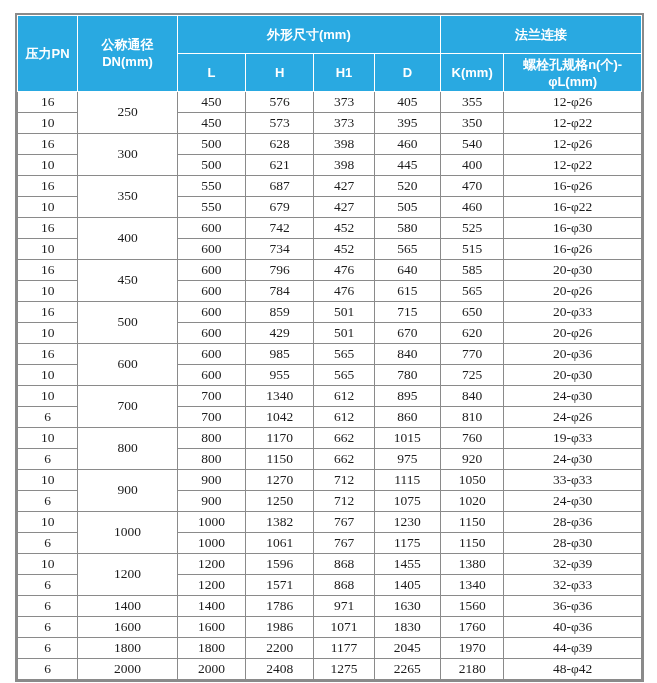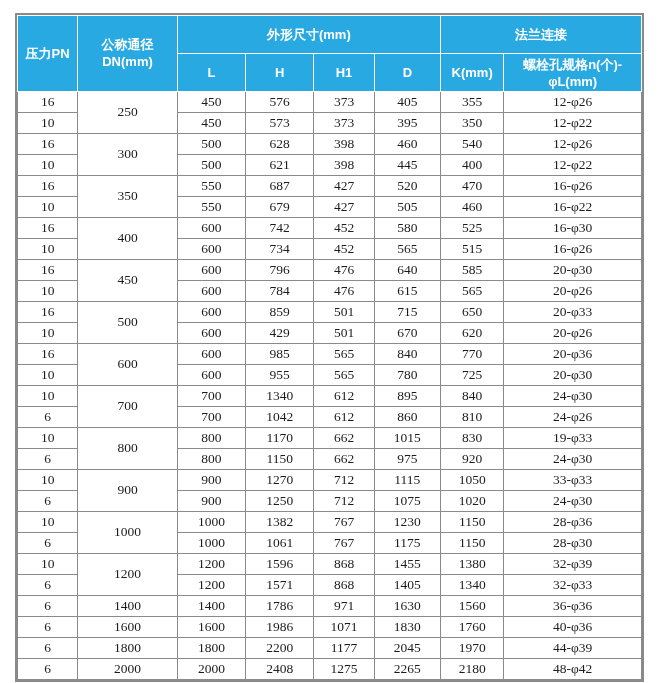--- a/index.html
+++ b/index.html
@@ -255,21 +255,21 @@
             <td>810</td>
             <td>24-φ26</td>
           </tr>
           <tr>
             <td>10</td>
             <td rowspan="2">800</td>
             <td>800</td>
             <td>1170</td>
             <td>662</td>
             <td>1015</td>
-            <td>830</td>
+            <td>760</td>
             <td>19-φ33</td>
           </tr>
           <tr>
             <td>6</td>
             <td>800</td>
             <td>1150</td>
             <td>662</td>
             <td>975</td>
             <td>920</td>
             <td>24-φ30</td>

